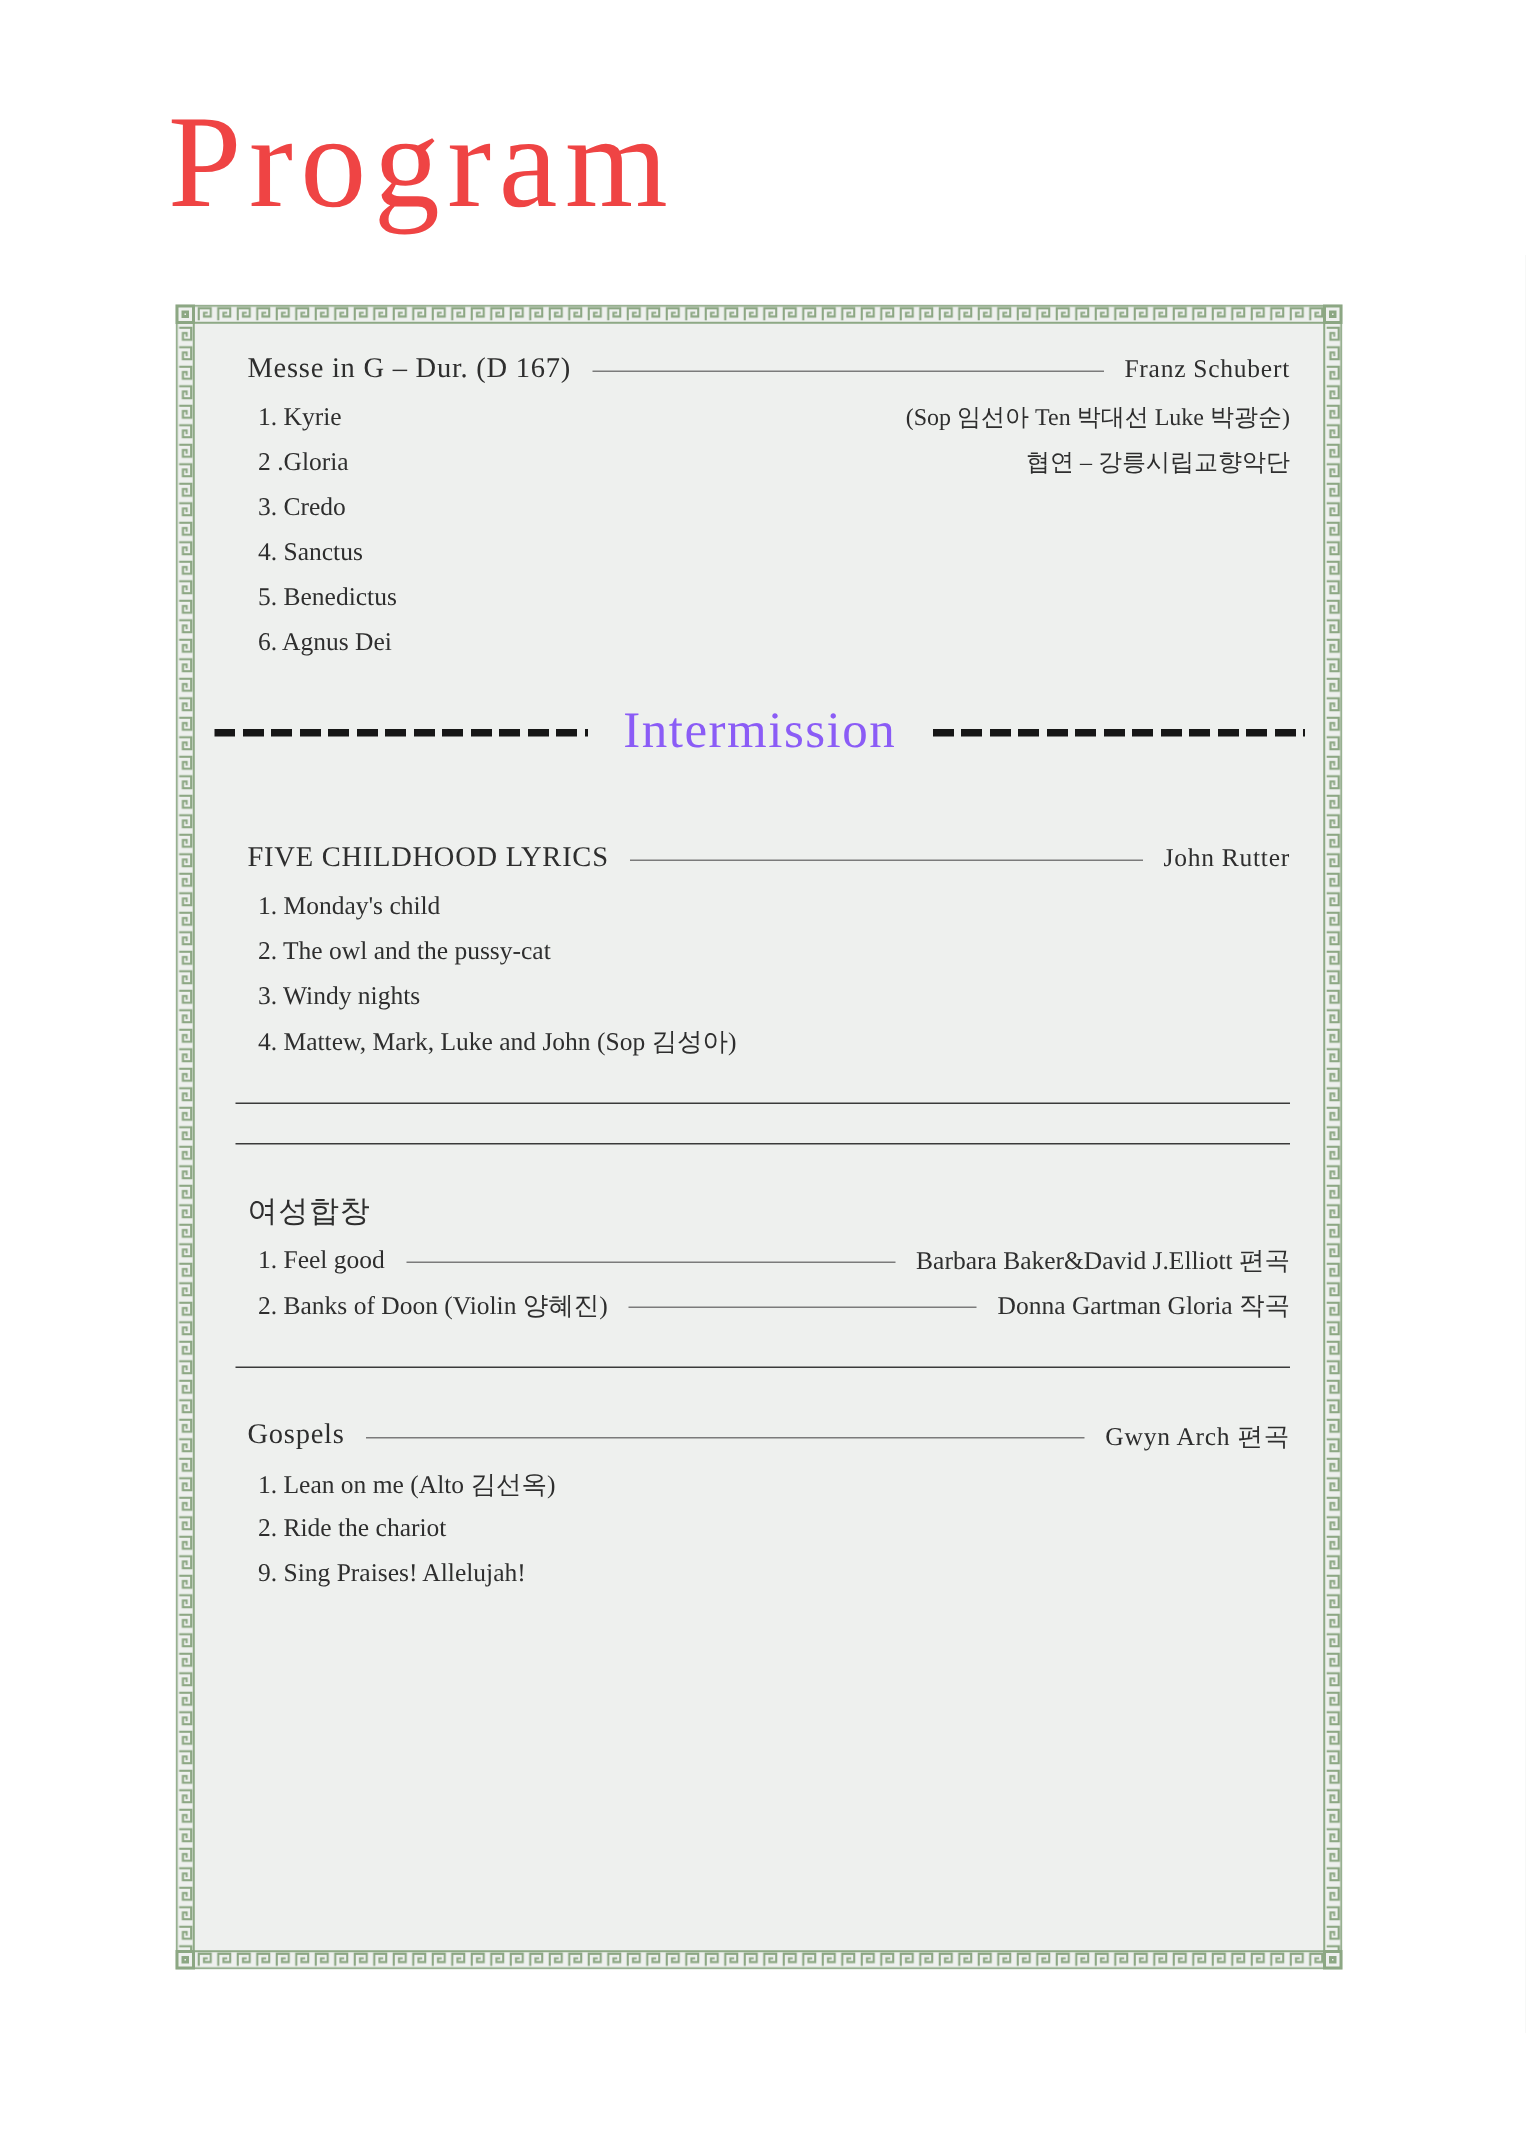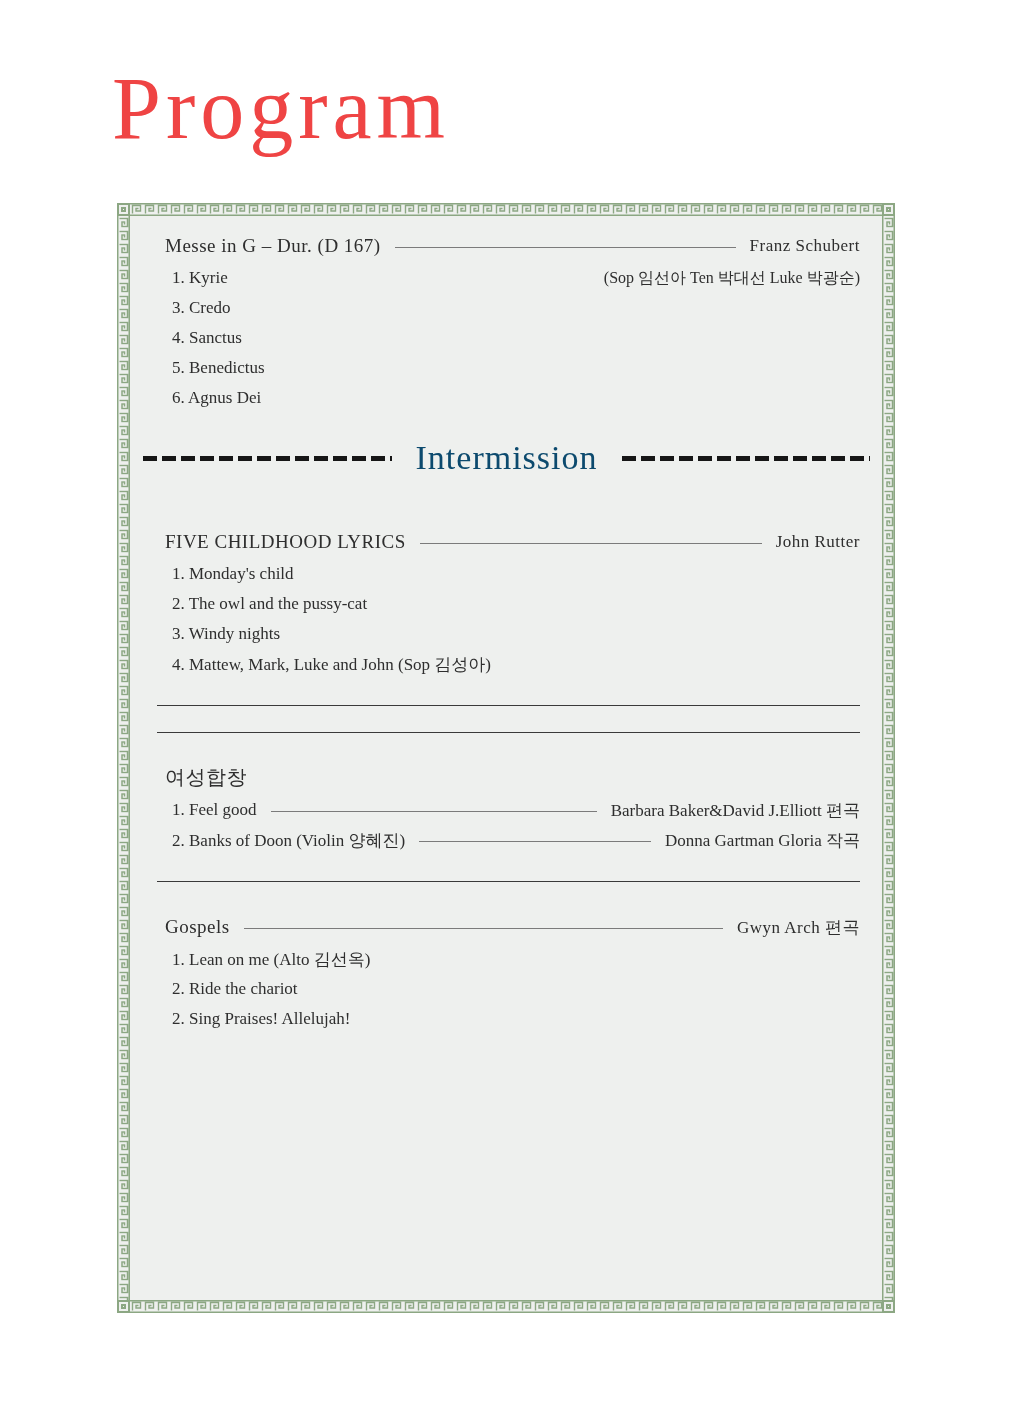--- a/index.html
+++ b/index.html
@@ -58,21 +58,21 @@
   .sec-top-s4{margin-top:28px;}
   
   .intermission{
     display:flex;align-items:center;height:46px;margin:22px -10px 0 -22px;
   }
   .dash-line{
     flex:1 1 auto;height:5px;
     background:repeating-linear-gradient(90deg,#161616 0 14px,rgba(0,0,0,0) 14px 19px);
   }
   .intermission-label{
-    font-size:34px;color:#0c4a6e;margin:0 24px;line-height:1;letter-spacing:1px;
+    font-size:34px;color:#8b5cf6;margin:0 24px;line-height:1;letter-spacing:1px;
   }
 </style>
 </head>
 <body>
 
 <h1 class="page-title">Program</h1>
 
 <div class="frame">
 
   <div class="edge edge-top">
@@ -127,20 +127,25 @@
         <span>Messe in G – Dur. (D 167)</span>
         <span class="leader"></span>
         <span class="credit">Franz Schubert</span>
       </div>
       <div class="row">
         <span>1. Kyrie</span>
         <span class="spacer"></span>
         <span class="note">(Sop 임선아 Ten 박대선 Luke 박광순)</span>
       </div>
       <div class="row">
+        <span>2 .Gloria</span>
+        <span class="spacer"></span>
+        <span class="note">협연 – 강릉시립교향악단</span>
+      </div>
+      <div class="row">
         <span>3. Credo</span>
       </div>
       <div class="row">
         <span>4. Sanctus</span>
       </div>
       <div class="row">
         <span>5. Benedictus</span>
       </div>
       <div class="row">
         <span>6. Agnus Dei</span>
@@ -202,18 +207,18 @@
         <span class="leader"></span>
         <span class="credit">Gwyn Arch 편곡</span>
       </div>
       <div class="row">
         <span>1. Lean on me (Alto 김선옥)</span>
       </div>
       <div class="row">
         <span>2. Ride the chariot</span>
       </div>
       <div class="row">
-        <span>2. Sing Praises! Allelujah!</span>
+        <span>9. Sing Praises! Allelujah!</span>
       </div>
     </div>
 
   </div>
 </div>
 
 </body></html>

